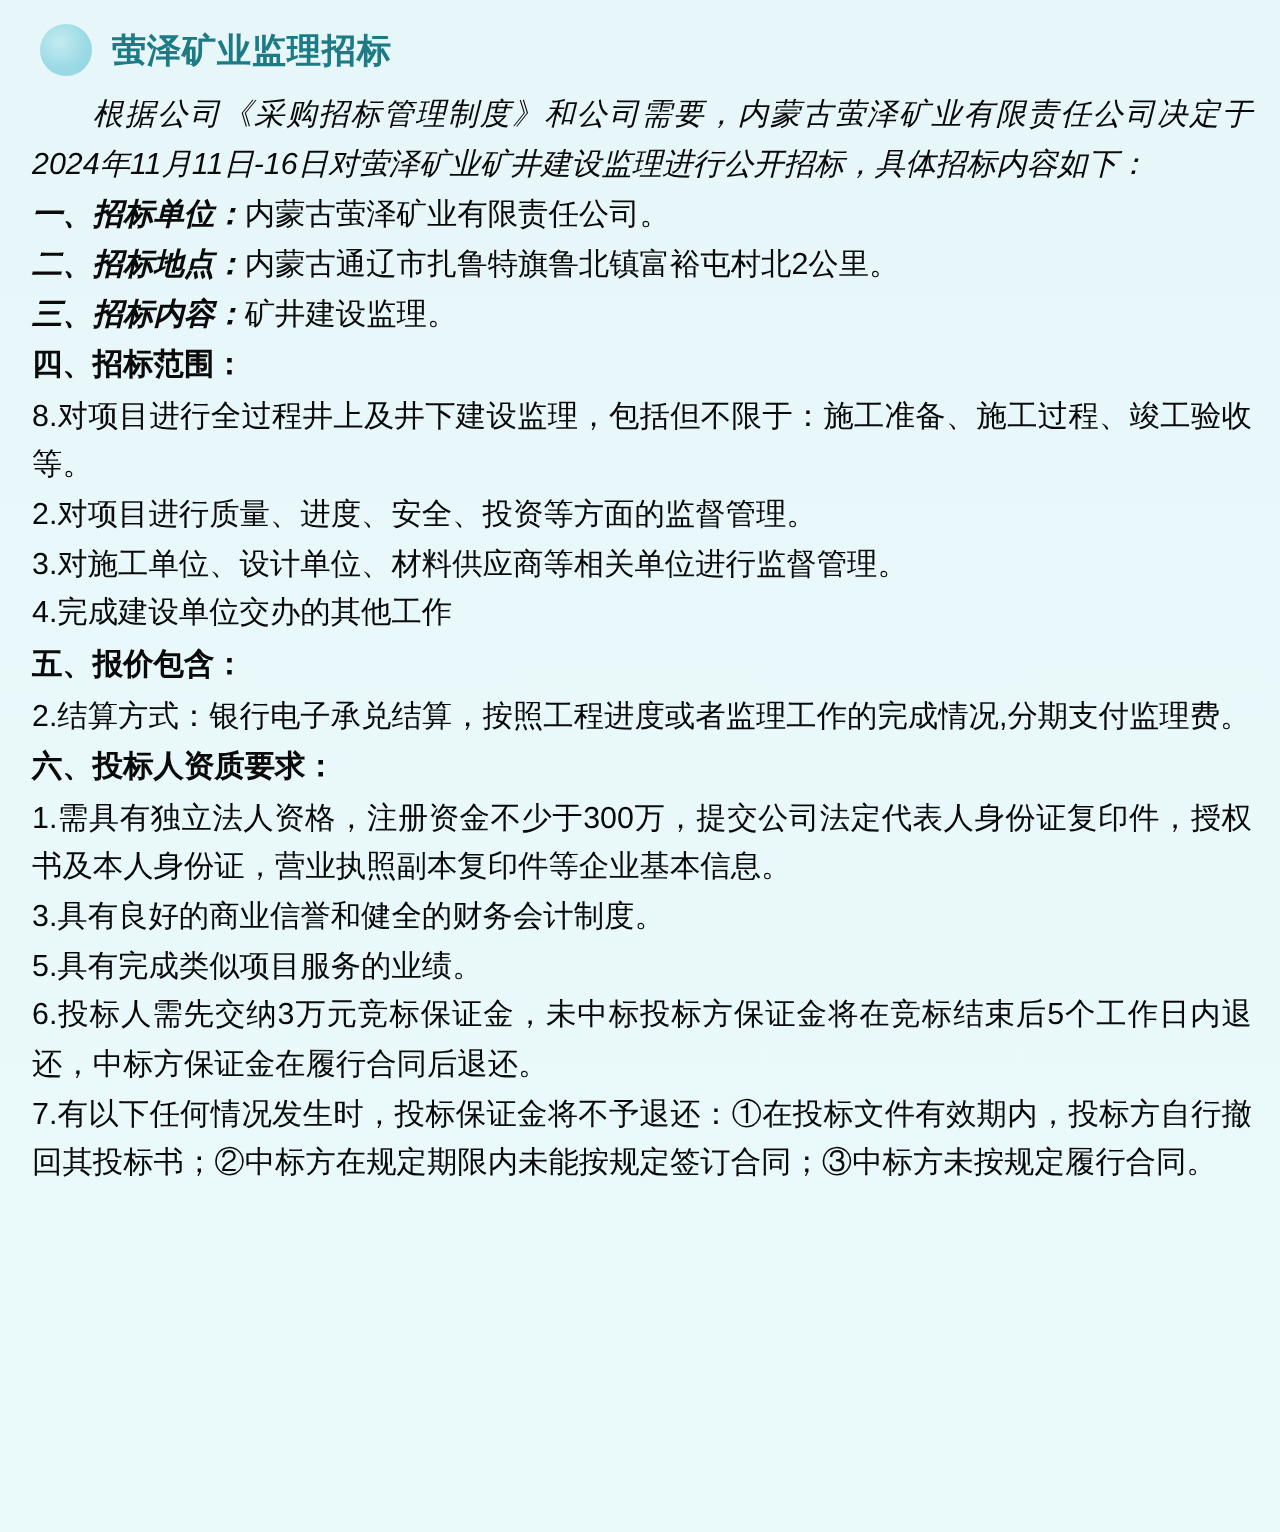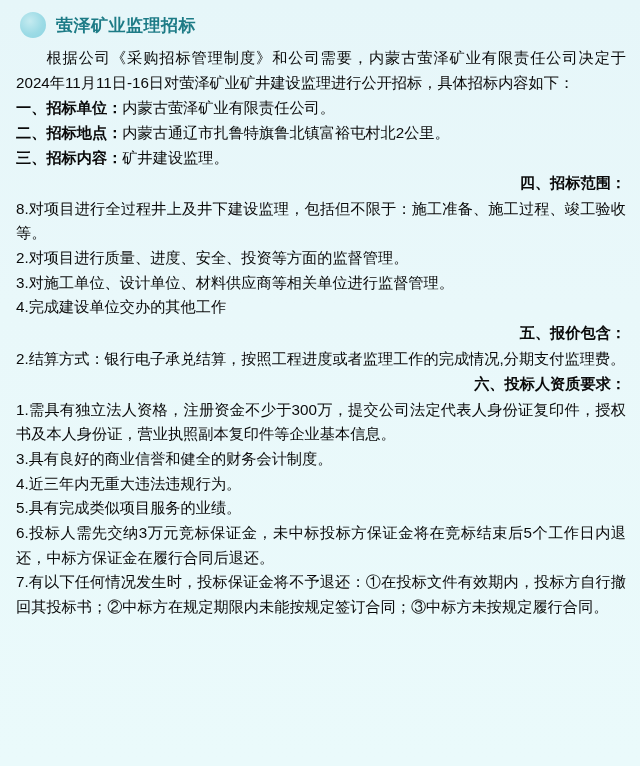--- a/index.html
+++ b/index.html
@@ -48,33 +48,34 @@
     font-size: 15.2px;
     line-height: 1.62;
   }
   .para {
     margin: 0 0 1px 0;
     text-align: justify;
     text-justify: inter-ideograph;
   }
   .indent {
     text-indent: 2em;
+    font-style: italic;
   }
   .section-title {
     font-weight: bold;
     margin: 1px 0;
-    text-align: right;
   }
   .item {
     margin: 0;
     text-align: justify;
     text-justify: inter-ideograph;
   }
   .inline-label {
     font-weight: bold;
+    font-style: italic;
   }
 </style>
 </head>
 <body>
 
 <div class="page">
 
   <div class="header">
     <div class="header-dot"></div>
     <div class="header-title">萤泽矿业监理招标</div>
@@ -101,19 +102,18 @@
     <p class="item">2.对项目进行质量、进度、安全、投资等方面的监督管理。</p>
     <p class="item">3.对施工单位、设计单位、材料供应商等相关单位进行监督管理。</p>
     <p class="item">4.完成建设单位交办的其他工作</p>
 
     <p class="section-title">五、报价包含：</p>
     <p class="item">2.结算方式：银行电子承兑结算，按照工程进度或者监理工作的完成情况,分期支付监理费。</p>
 
     <p class="section-title">六、投标人资质要求：</p>
     <p class="item">1.需具有独立法人资格，注册资金不少于300万，提交公司法定代表人身份证复印件，授权书及本人身份证，营业执照副本复印件等企业基本信息。</p>
     <p class="item">3.具有良好的商业信誉和健全的财务会计制度。</p>
-    <p class="item">4.近三年内无重大违法违规行为。</p>
     <p class="item">5.具有完成类似项目服务的业绩。</p>
     <p class="item">6.投标人需先交纳3万元竞标保证金，未中标投标方保证金将在竞标结束后5个工作日内退还，中标方保证金在履行合同后退还。</p>
     <p class="item">7.有以下任何情况发生时，投标保证金将不予退还：①在投标文件有效期内，投标方自行撤回其投标书；②中标方在规定期限内未能按规定签订合同；③中标方未按规定履行合同。</p>
 
   </div>
 </div>
 
 </body></html>

